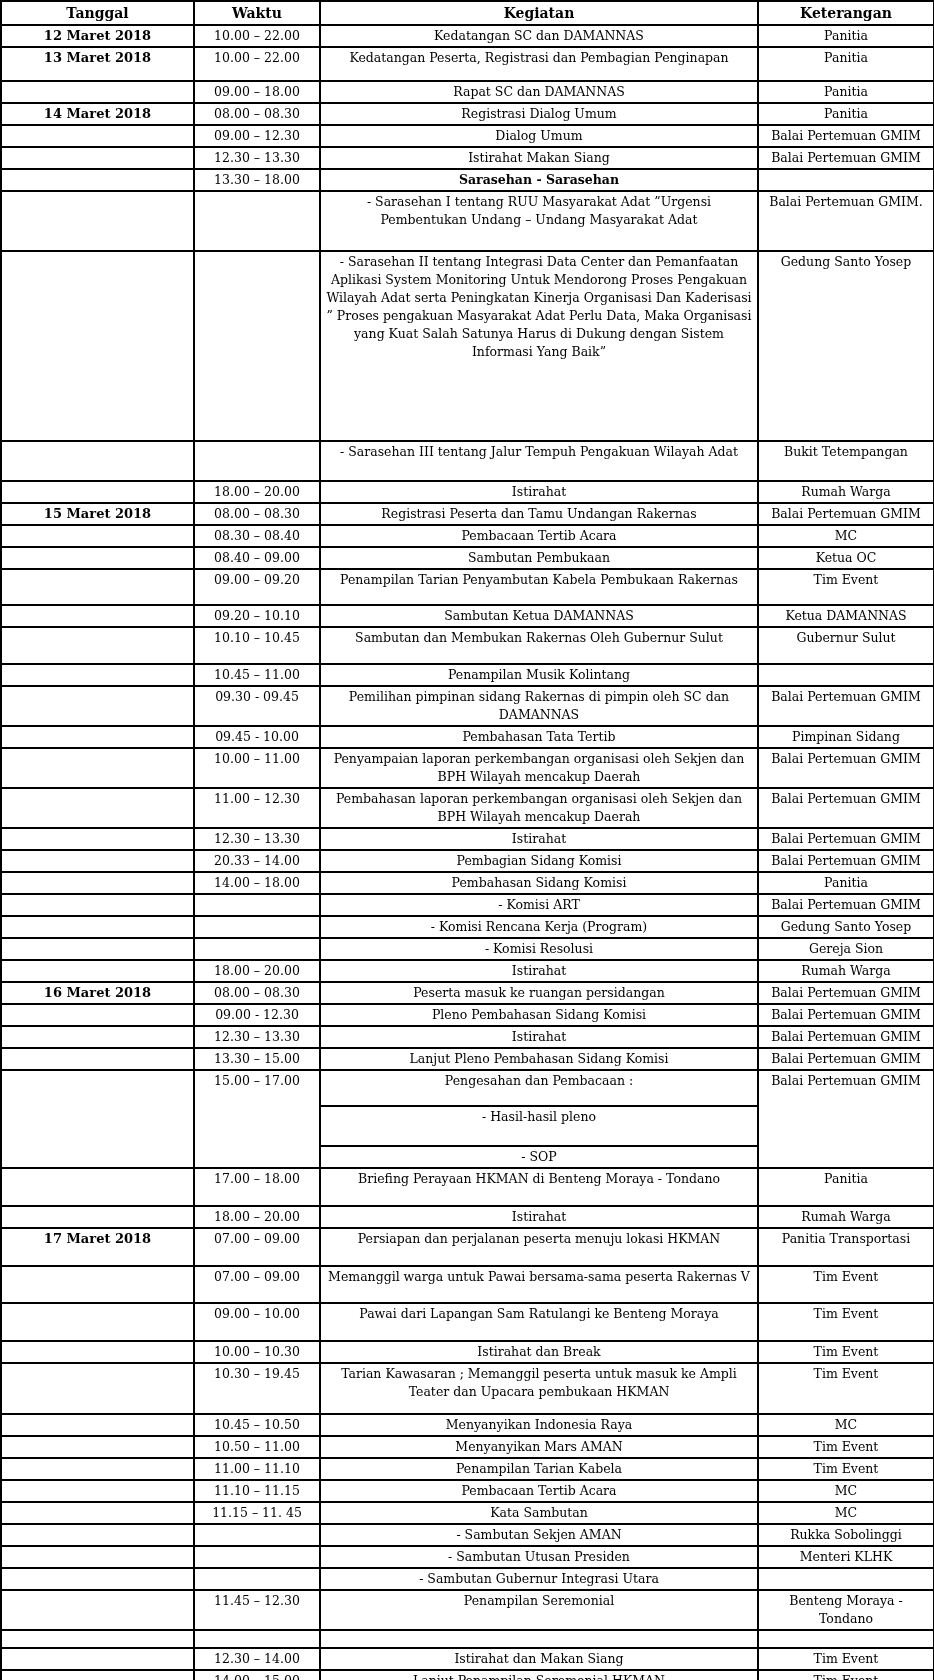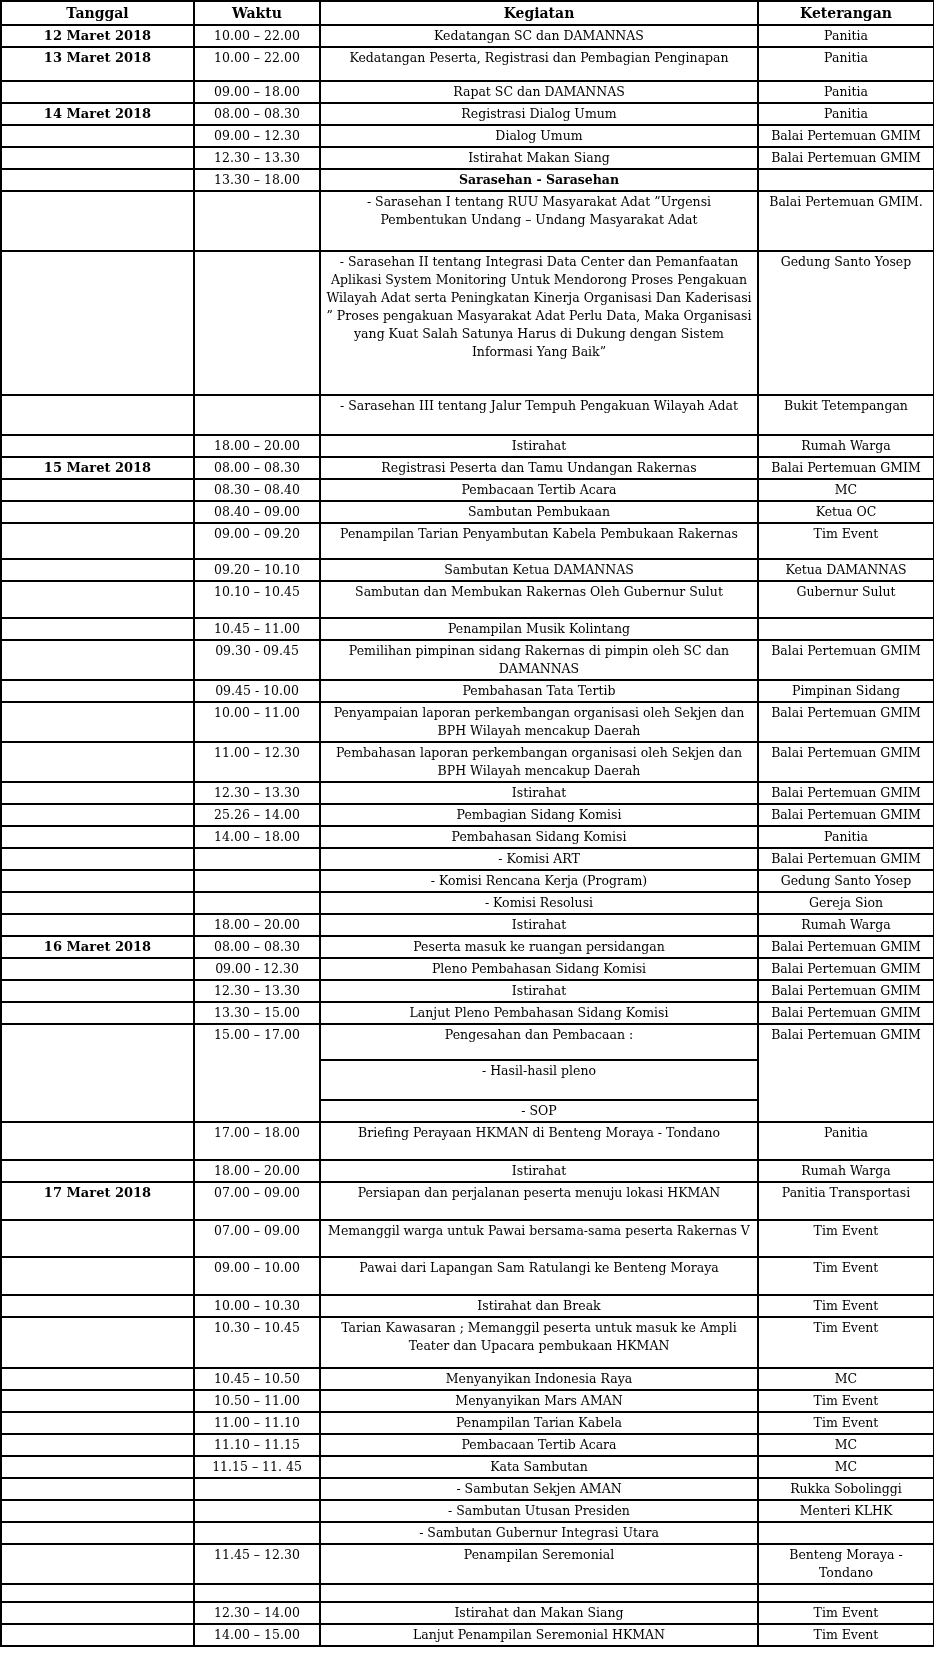--- a/index.html
+++ b/index.html
@@ -96,21 +96,21 @@
           <td class="c-w">13.30 – 18.00</td>
           <td class="c-k bold">Sarasehan - Sarasehan</td>
           <td class="c-ket"></td>
         </tr>
         <tr style="height: 60px;">
           <td class="c-t"></td>
           <td class="c-w"></td>
           <td class="c-k">- Sarasehan I tentang RUU Masyarakat Adat ”Urgensi Pembentukan Undang – Undang Masyarakat Adat</td>
           <td class="c-ket">Balai Pertemuan GMIM.</td>
         </tr>
-        <tr style="height: 144px; padding-left: 39px;">
+        <tr style="height: 190px; padding-left: 39px;">
           <td class="c-t"></td>
           <td class="c-w"></td>
           <td class="c-k">- Sarasehan II tentang Integrasi Data Center dan Pemanfaatan Aplikasi System Monitoring Untuk Mendorong Proses Pengakuan Wilayah Adat serta Peningkatan Kinerja Organisasi Dan Kaderisasi  ” Proses pengakuan Masyarakat Adat Perlu Data, Maka Organisasi yang Kuat Salah Satunya Harus di Dukung dengan Sistem Informasi Yang Baik”</td>
           <td class="c-ket">Gedung Santo Yosep</td>
         </tr>
         <tr style="height: 40px; padding-left: 44px;">
           <td class="c-t"></td>
           <td class="c-w"></td>
           <td class="c-k">- Sarasehan III tentang Jalur Tempuh Pengakuan Wilayah Adat</td>
           <td class="c-ket">Bukit Tetempangan</td>
@@ -188,21 +188,21 @@
           <td class="c-ket">Balai Pertemuan GMIM</td>
         </tr>
         <tr style="height: 18px;">
           <td class="c-t"></td>
           <td class="c-w">12.30 – 13.30</td>
           <td class="c-k">Istirahat</td>
           <td class="c-ket">Balai Pertemuan GMIM</td>
         </tr>
         <tr style="height: 18px;">
           <td class="c-t"></td>
-          <td class="c-w">25.26 – 14.00</td>
+          <td class="c-w">20.33 – 14.00</td>
           <td class="c-k">Pembagian Sidang Komisi</td>
           <td class="c-ket">Balai Pertemuan GMIM</td>
         </tr>
         <tr style="height: 18px;">
           <td class="c-t"></td>
           <td class="c-w">14.00 – 18.00</td>
           <td class="c-k">Pembahasan Sidang Komisi</td>
           <td class="c-ket">Panitia</td>
         </tr>
         <tr style="height: 18px;">
@@ -296,21 +296,21 @@
           <td class="c-ket">Tim Event</td>
         </tr>
         <tr style="height: 18px;">
           <td class="c-t"></td>
           <td class="c-w">10.00 – 10.30</td>
           <td class="c-k">Istirahat dan Break</td>
           <td class="c-ket">Tim Event</td>
         </tr>
         <tr style="height: 51px;">
           <td class="c-t"></td>
-          <td class="c-w">10.30 – 10.45</td>
+          <td class="c-w">10.30 – 19.45</td>
           <td class="c-k">Tarian Kawasaran ; Memanggil peserta untuk masuk ke Ampli Teater dan Upacara pembukaan HKMAN</td>
           <td class="c-ket">Tim Event</td>
         </tr>
         <tr style="height: 18px;">
           <td class="c-t"></td>
           <td class="c-w">10.45 – 10.50</td>
           <td class="c-k">Menyanyikan Indonesia Raya</td>
           <td class="c-ket">MC</td>
         </tr>
         <tr style="height: 18px;">

